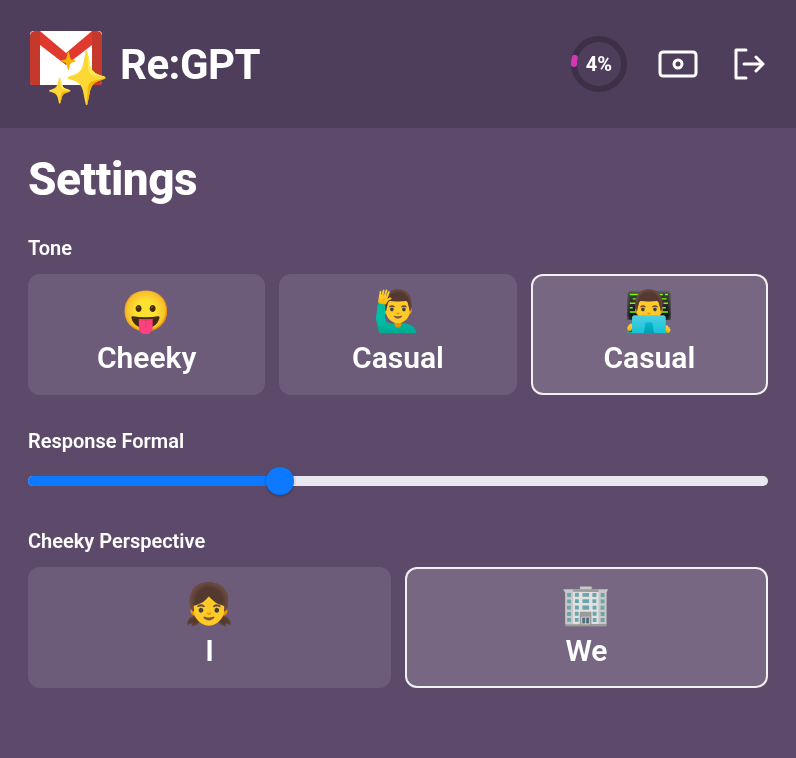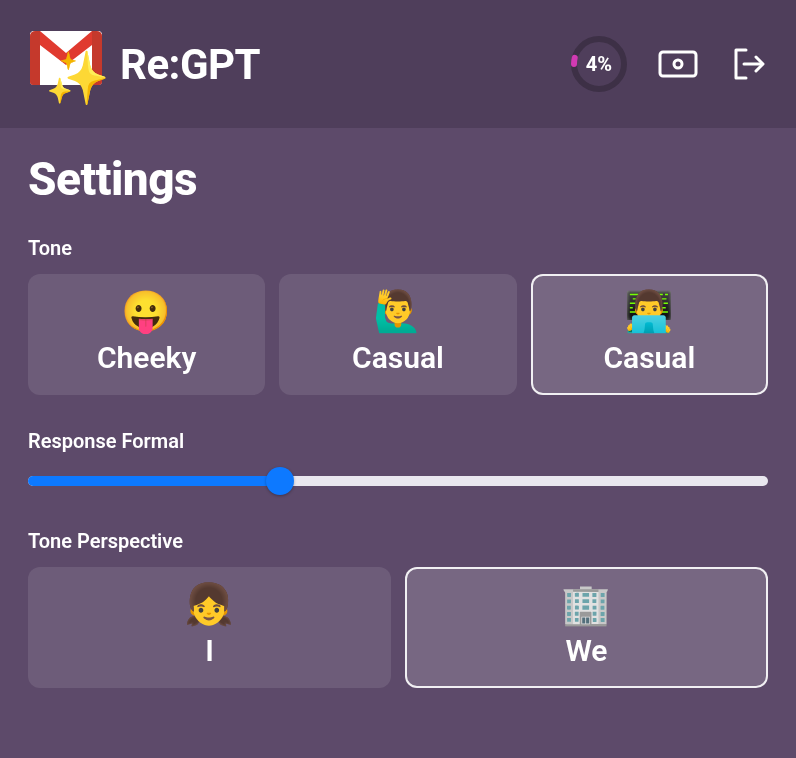--- a/index.html
+++ b/index.html
@@ -232,21 +232,21 @@
   </div>
 
   <div class="section-label">Response Formal</div>
   <div class="slider-wrap">
     <div class="slider-track">
       <div class="slider-fill" id="slider-fill" style="width: 34%;"></div>
     </div>
     <div class="slider-thumb" id="slider-thumb" style="left: 34%;"></div>
   </div>
 
-  <div class="section-label">Tone Perspective</div>
+  <div class="section-label">Cheeky Perspective</div>
   <div class="option-row two">
     <div class="option-card">
       <div class="option-emoji">👧</div>
       <div class="option-label">I</div>
     </div>
     <div class="option-card selected">
       <div class="option-emoji">🏢</div>
       <div class="option-label">We</div>
     </div>
   </div>

